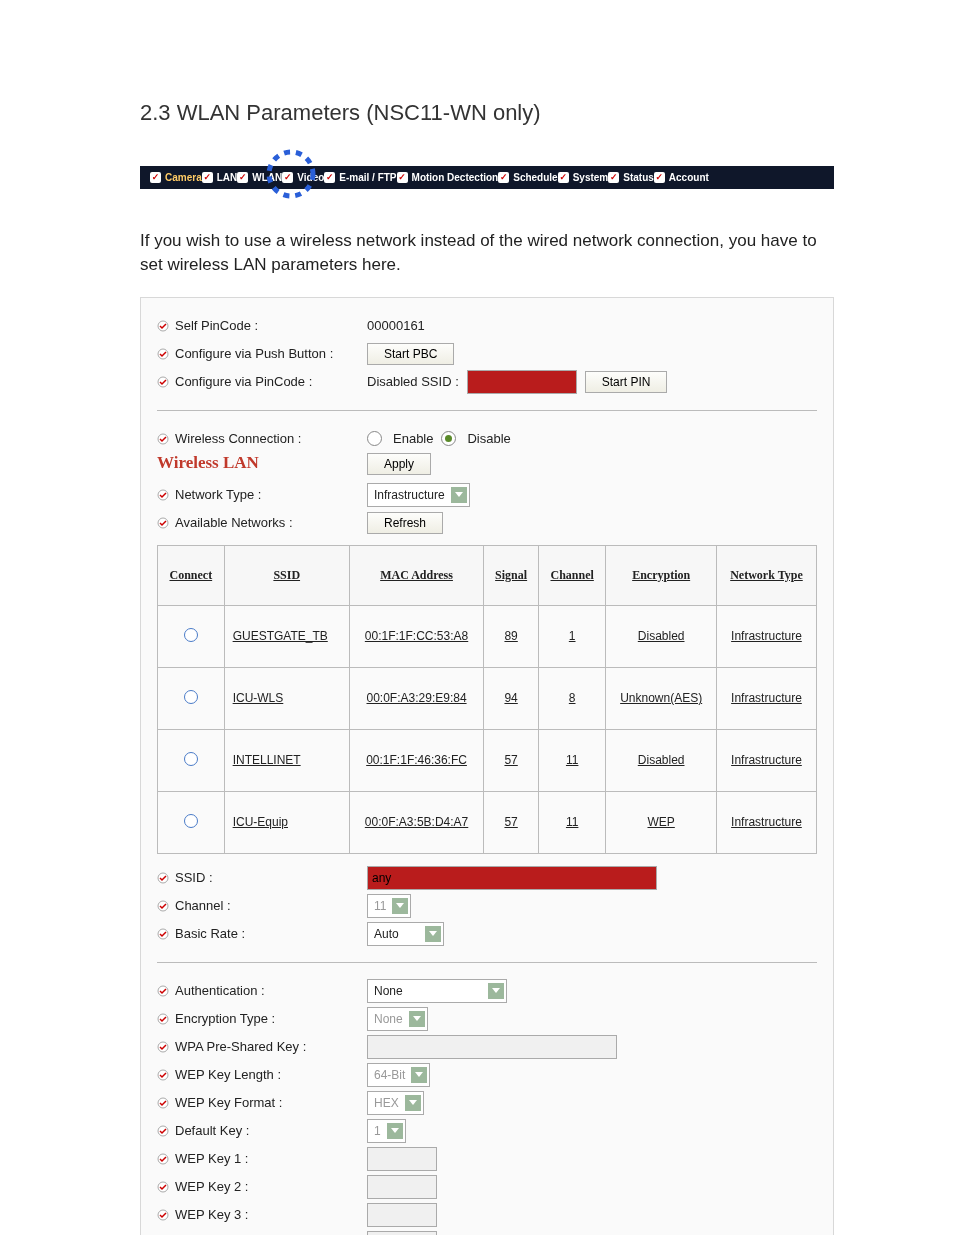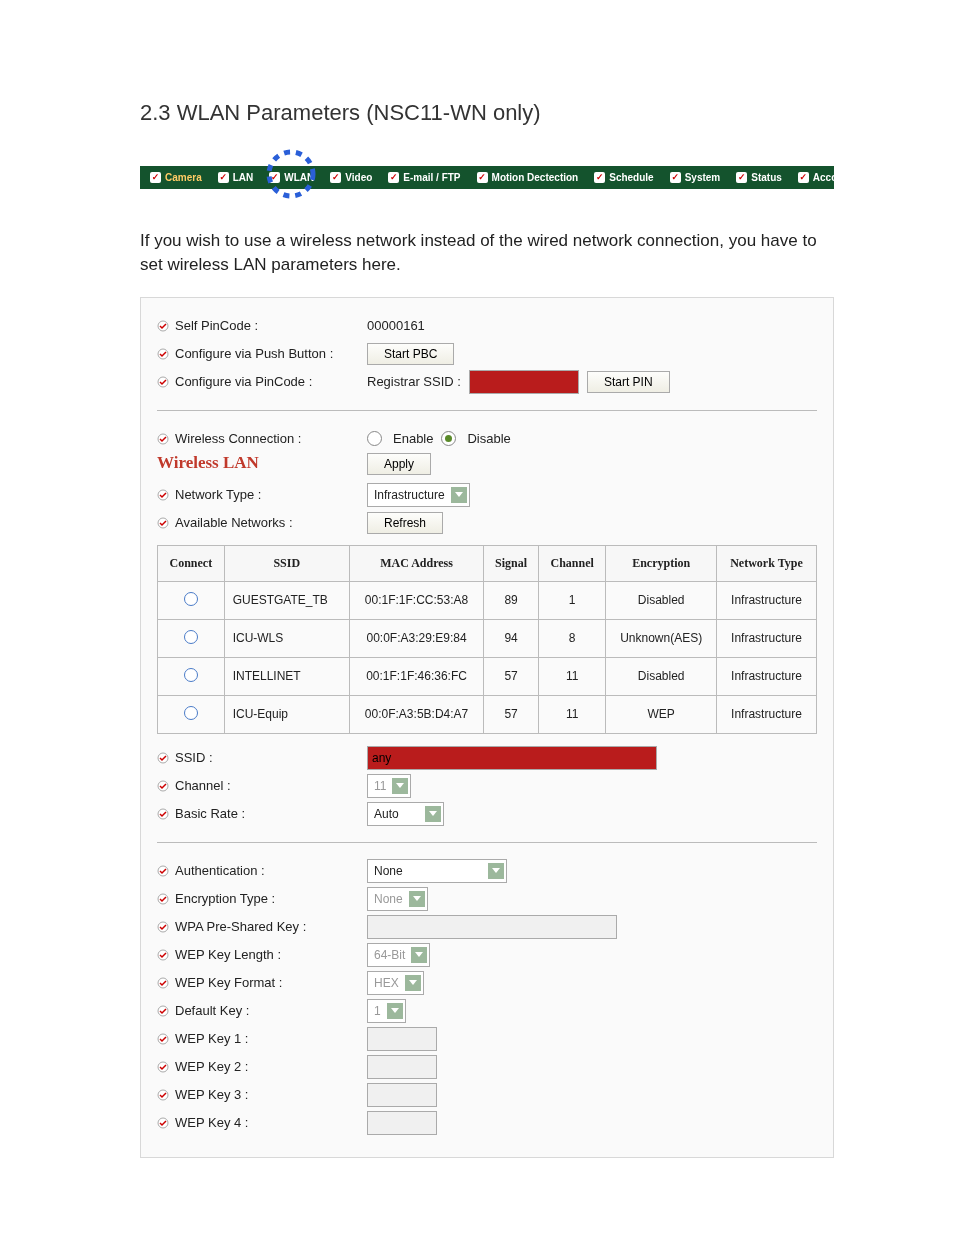--- a/index.html
+++ b/index.html
@@ -18,25 +18,24 @@
     font-size: 22px;
     font-weight: normal;
     margin: 0 0 40px 0;
     color: #333;
   }
   .nav-wrap {
     position: relative;
     margin-bottom: 40px;
   }
   .nav-bar {
-    background: #14532d;
+    background: #0f172a;
     display: flex;
     align-items: center;
     padding: 6px 10px;
-    gap: 16px;
     flex-wrap: nowrap;
     overflow: hidden;
   }
   .nav-item {
     display: inline-flex;
     align-items: center;
     font-size: 10px;
     font-weight: bold;
     color: #fff;
     white-space: nowrap;
@@ -167,22 +166,23 @@
   }
   table.net {
     width: 100%;
     border-collapse: collapse;
     margin-top: 8px;
     margin-bottom: 10px;
     font-size: 12px;
   }
   table.net th, table.net td {
     border: 1px solid #bbb;
-    padding: 10px 8px;
+    padding: 22px 8px;
     text-align: center;
+    text-decoration: underline;
   }
   table.net th {
     font-family: "Times New Roman", serif;
     font-weight: bold;
     background: #f7f7f7;
   }
   table.net td.ssid { text-align: left; }
   .row-radio {
     width: 12px; height: 12px;
     border: 1px solid #4a7bc8;
@@ -283,21 +283,21 @@
       <span class="form-label">
         <span class="bullet">
             <svg viewBox="0 0 12 12">
               <circle cx="6" cy="6" r="5" fill="#fff" stroke="#aaa"></circle>
               <path d="M3 6l2 2 4-4" stroke="#c00" stroke-width="1.5" fill="none"></path>
             </svg>
           </span>
         <span>Configure via PinCode :</span>
       </span>
       <span class="form-value">
-        <span>Registrar SSID :</span>
+        <span>Disabled SSID :</span>
         <input class="txt" style="width: 100px;" value="">
         <button class="btn">Start PIN</button>
       </span>
     </div>
 
     <hr class="sep">
 
     <div class="form-row" style="margin-top:8px">
       <span class="form-label">
         <span class="bullet">

